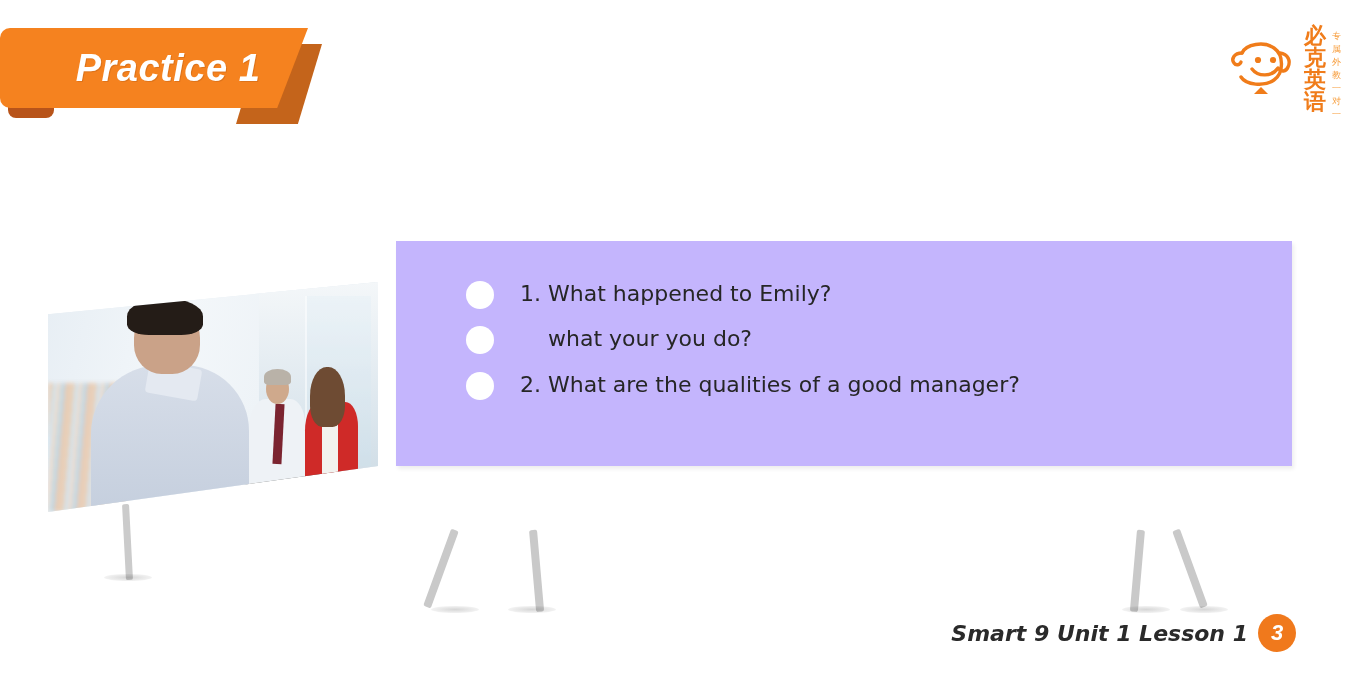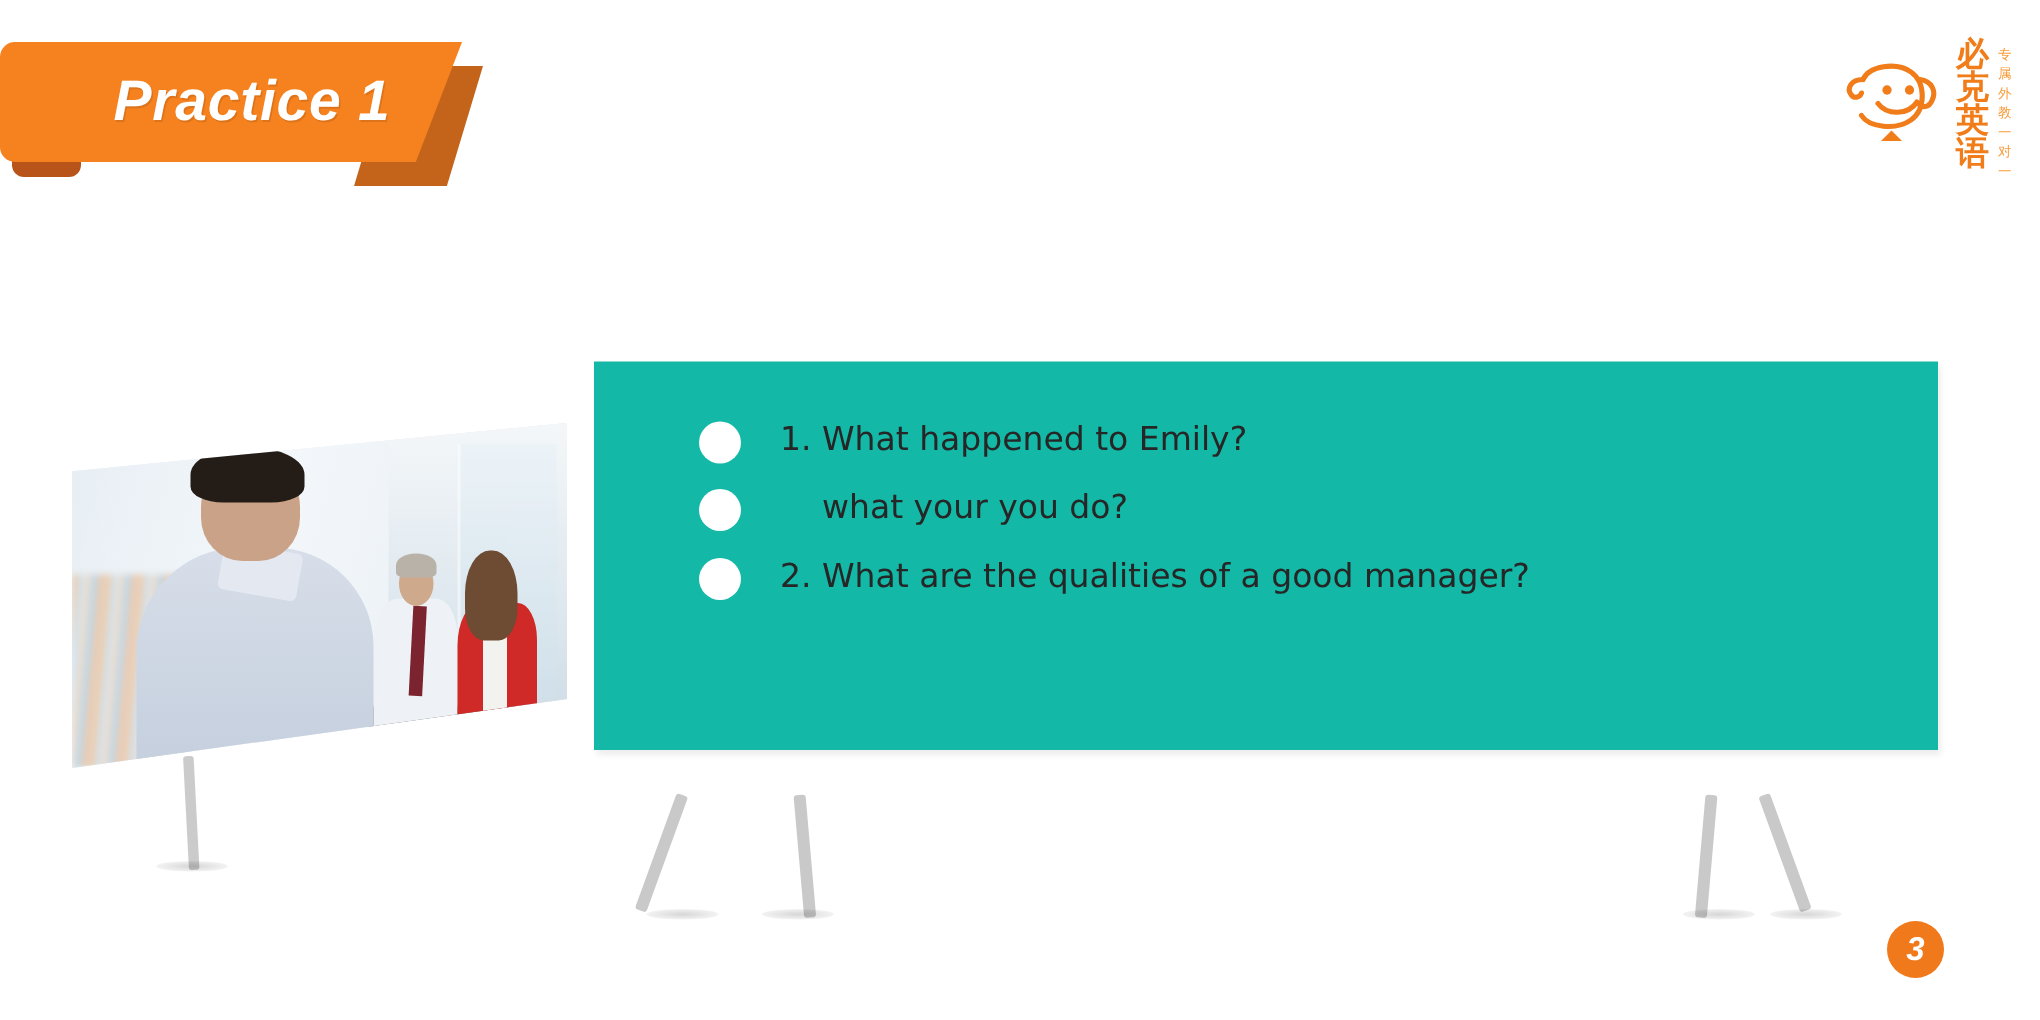--- a/index.html
+++ b/index.html
@@ -48,22 +48,22 @@
   
   .instruction {
     position: absolute; left: 72px; top: 163px; width: 1200px;
     font-size: 27px; font-style: italic; color: #1b1b1b;
     font-family: "DejaVu Sans", sans-serif;
     white-space: nowrap;
   }
 
   
   .board {
-    position: absolute; left: 396px; top: 241px; width: 896px; height: 259px;
-    background: #14b8a6;
+    position: absolute; left: 396px; top: 241px; width: 896px; height: 225px;
+    background: #c4b5fd;
     box-shadow: 2px 3px 4px rgba(0,0,0,0.07);
   }
   .qlist { position: absolute; left: 70px; top: 36px; width: 800px; }
   .qrow { display: flex; align-items: flex-start; margin-bottom: 12px; }
   .bullet {
     width: 28px; height: 28px; border-radius: 50%; background: #ffffff;
     flex: 0 0 28px; margin-top: 4px; margin-right: 26px;
   }
   .qtext {
     font-size: 22px; color: #262626; line-height: 1.52;
@@ -225,16 +225,17 @@
     <div class="leg-shadow" style="left:431px; top:606px;"></div>
     <div class="leg-shadow" style="left:508px; top:606px;"></div>
 
     <div class="leg" style="left:1137px; top:530px; width:8px; height:82px; transform:rotate(5deg); transform-origin:top center;"></div>
     <div class="leg" style="left:1172px; top:530px; width:8px; height:82px; transform:rotate(-20deg); transform-origin:top center;"></div>
     <div class="leg-shadow" style="left:1122px; top:606px;"></div>
     <div class="leg-shadow" style="left:1180px; top:606px;"></div>
   </div>
 
   <div class="footer">
+    <div class="footer-text">Smart 9 Unit 1 Lesson 1</div>
     <div class="page-badge">3</div>
   </div>
 
 </div>
 
 </body></html>

